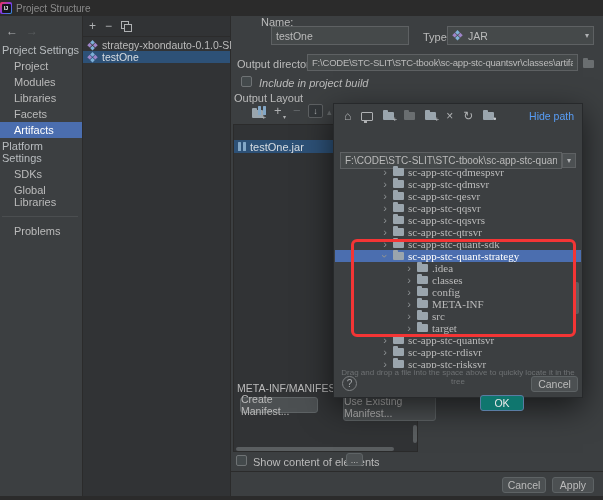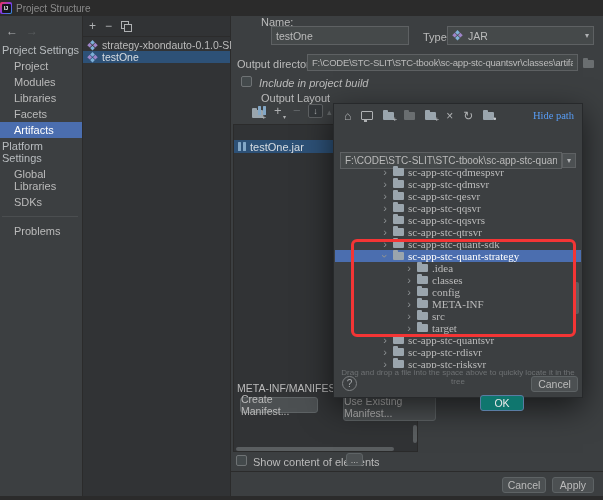--- a/index.html
+++ b/index.html
@@ -65,21 +65,21 @@
   #dlg-tree{position:absolute;left:1px;top:60px;width:246px;height:204px;overflow:hidden;font-size:11px;}
   .trow{position:absolute;left:0;width:246px;display:flex;align-items:center;gap:4px;height:12px;}
   .trow .lbl{white-space:nowrap;font-family:Liberation Serif, serif;}
   .trow.sel{background:#4b6eaf;color:#ffffff;}
   .ind0{padding-left:46px;} .ind1{padding-left:70px;}
   #dlg-hint{position:absolute;left:0;top:264px;width:248px;text-align:center;color:#6e7173;font-size:8px;}
   #redrect{left:351px;top:239px;width:219px;height:92px;border:3px solid #f43535;border-radius:6px;z-index:30;pointer-events:none;}
   .artifact-svg{flex:none;}
   .sorti{width:15px;height:14px;border:1px solid #5e6163;background:#33373a;border-radius:2px;
          display:flex;align-items:center;justify-content:center;font-size:9px;color:#afb1b3;box-sizing:border-box;}
-  .link{cursor:default;font-family:Liberation Serif, serif;}
+  .link{cursor:default;}
   label,span,div{cursor:default;}
 </style>
 </head>
 <body>
 
 <div id="stage">
 
   
   <div id="titlebar" class="abs">
     <span class="ijlogo">
@@ -94,22 +94,22 @@
       <span class="navarrow">←</span>
       <span class="navarrow dis">→</span>
     </div>
     <div class="side-head">Project Settings</div>
     <div class="side-item">Project</div>
     <div class="side-item">Modules</div>
     <div class="side-item">Libraries</div>
     <div class="side-item">Facets</div>
     <div class="side-item sel">Artifacts</div>
     <div class="side-head">Platform Settings</div>
+    <div class="side-item">SDKs</div>
     <div class="side-item">Global Libraries</div>
-    <div class="side-item">SDKs</div>
     <div class="side-sep"></div>
     <div class="side-item" style="padding-left:14px;">Problems</div>
   </div>
 
   
   <div id="midpanel" class="abs">
     <div class="tbar" style="border-bottom:1px solid #2b2b2b;">
       <span class="tico">+</span>
       <span class="tico">−</span>
       <span class="cp"></span>
@@ -151,21 +151,21 @@
     <span class="combo-arrow" style="margin-left:auto;">▾</span>
   </div>
 
   <span class="abs" style="left:237px;top:58px;">Output directory:</span>
   <input class="abs field" style="left: 307px; top: 54px; width: 271px; height: 17px; font-size: 9.5px; letter-spacing: -0.2px;" value="F:\CODE\STC-SLIT\STC-tbook\sc-app-stc-quantsvr\classes\artifacts\testOne">
   <span class="abs fold dim" style="left:583px;top:58px;"></span>
 
   <span class="abs cb" style="left:241px;top:76px;"></span>
   <span class="abs" style="left:259px;top:77px;font-style:italic;">Include in project build</span>
 
-  <span class="abs" style="left:261px;top:92px;">Output Layout</span>
+  <span class="abs" style="left:234px;top:92px;">Output Layout</span>
 
   
   <span class="abs fold plus" style="left:238px;top:108px;"></span>
   <span class="abs bars" style="left:258px;top:106px;">
       <i></i>
       <i></i>
     </span>
   <span class="abs tico" style="left:274px;top:106px;font-size:13px;">+</span>
   <span class="abs combo-arrow" style="left:283px;top:113px;font-size:6px;">▾</span>
   <span class="abs tico dim" style="left:293px;top:106px;font-size:13px;">−</span>

